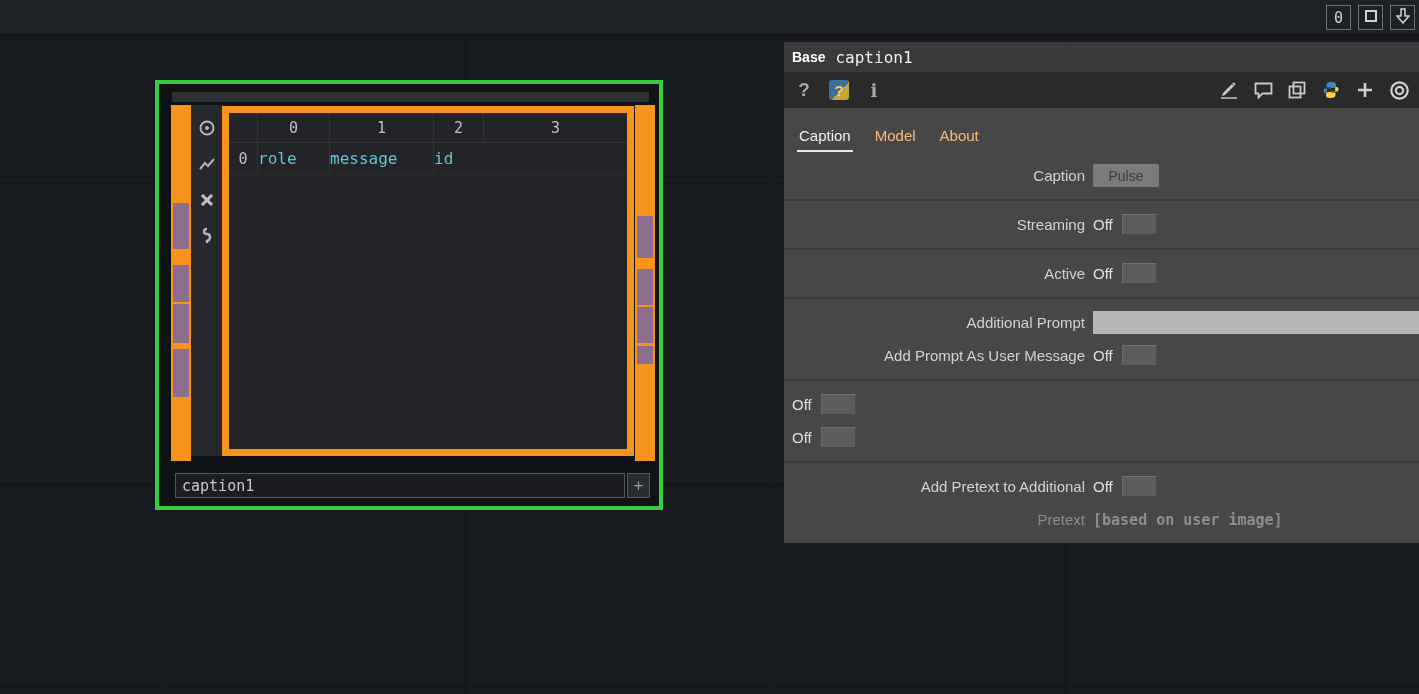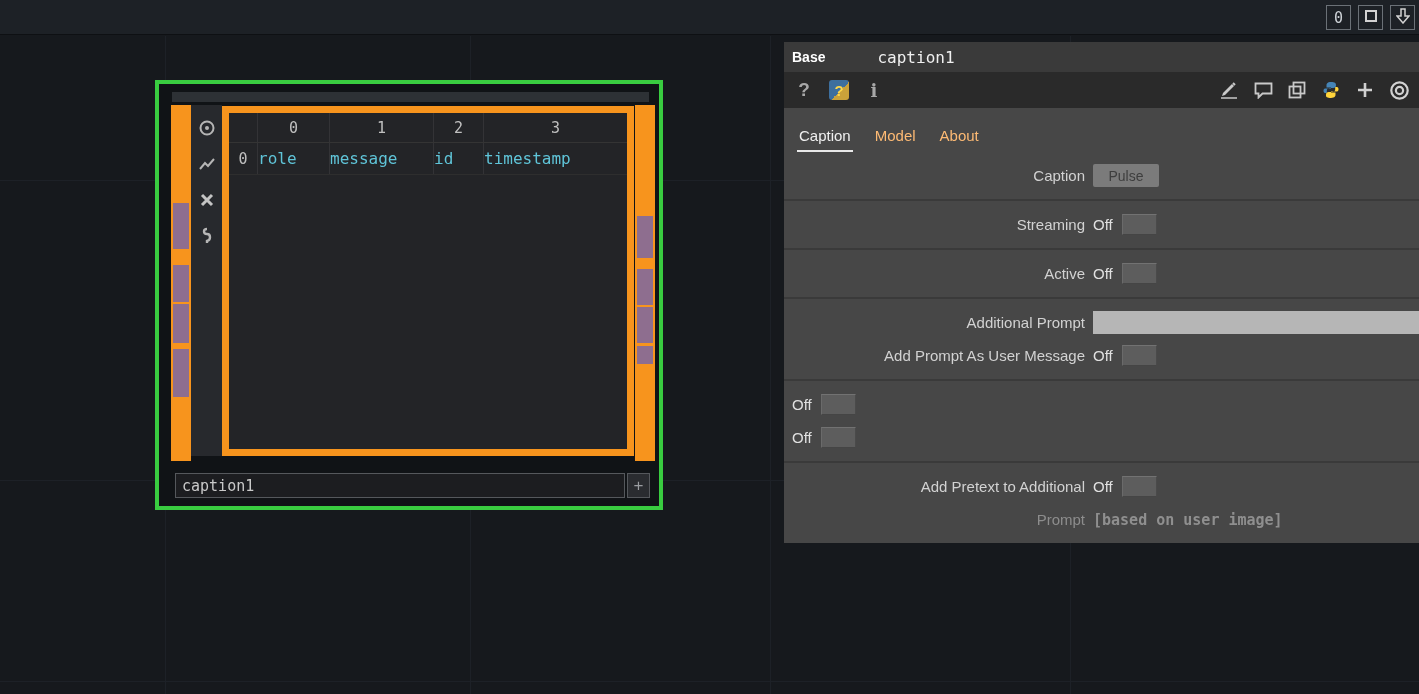--- a/index.html
+++ b/index.html
@@ -52,21 +52,21 @@
   .name-field { position:absolute; left:0; top:0; width:450px; height:25px; background:#1c1d20;
                 border:1px solid #55585c; color:#c9c9c9; font-family:"DejaVu Sans Mono", monospace;
                 font-size:15px; padding:0 6px; outline:none; }
   .plus-btn { position:absolute; left:452px; top:0; width:23px; height:25px; background:#2a2c30;
               border:1px solid #55585c; color:#9a9da1; font-size:17px; display:flex;
               align-items:center; justify-content:center; }
 
   
   .panel { position:absolute; left:784px; top:42px; width:635px; height:501px;
            background:#474747; overflow:hidden; }
-  .p-header { height:30px; background:#3a3a3a; display:flex; align-items:center; padding-left:8px;gap:42px; }
+  .p-header { height:30px; background:#3a3a3a; display:flex; align-items:center; padding-left:8px; }
   .p-type { color:#ffffff; font-size:14px; font-weight:bold; }
   .p-name { color:#f0f0f0; font-size:16px; font-family:"DejaVu Sans Mono", monospace; margin-left:10px; }
 
   .p-icons { height:36px; background:#2a2a2a; display:flex; align-items:center; padding:0 10px; gap:15px; }
   .pi { display:flex; align-items:center; justify-content:center; width:20px; height:22px; }
   .q-help { color:#a8a8a8; font-size:19px; font-weight:bold; }
   .q-py { width:20px; height:20px; border-radius:3px; font-size:15px; font-weight:bold;
           background:linear-gradient(135deg,#3d6f9e 55%,#caa23a 55%); color:#ffd84a;
           display:flex; align-items:center; justify-content:center; }
   .i-info { color:#a8a8a8; font-size:18px; font-weight:bold; font-family:"DejaVu Serif", serif; }
@@ -166,21 +166,20 @@
           <div class="t-cell t-head">0</div>
           <div class="t-cell t-head">1</div>
           <div class="t-cell t-head">2</div>
           <div class="t-cell t-head">3</div>
         </div>
         <div class="t-grid t-drow">
           <div class="t-cell t-rowhead">0</div>
           <div class="t-cell t-data">role</div>
           <div class="t-cell t-data">message</div>
           <div class="t-cell t-data">id</div>
-          <div class="t-cell t-data">timestamp</div>
         </div>
       </div>
     </div>
 
     <div class="rail rail-right">
       <div class="conn" style="top:111px;height:42px"></div>
       <div class="conn" style="top:164px;height:36px"></div>
       <div class="conn" style="top:202px;height:36px"></div>
       <div class="conn" style="top:241px;height:18px"></div>
     </div>
@@ -313,20 +312,20 @@
 
   <div class="pgroup last">
     <div class="prow">
       <div class="plabel">Add Pretext to Additional</div>
       <div class="pvalue">
         <span class="offtext">Off</span>
         <span class="togglebox"></span>
       </div>
     </div>
     <div class="prow">
-      <div class="plabel disabled">Prompt</div>
+      <div class="plabel disabled">Pretext</div>
       <div class="pvalue">
         <span class="mono-dis">[based on user image]</span>
       </div>
     </div>
   </div>
 
 </div>
 
 </body></html>

